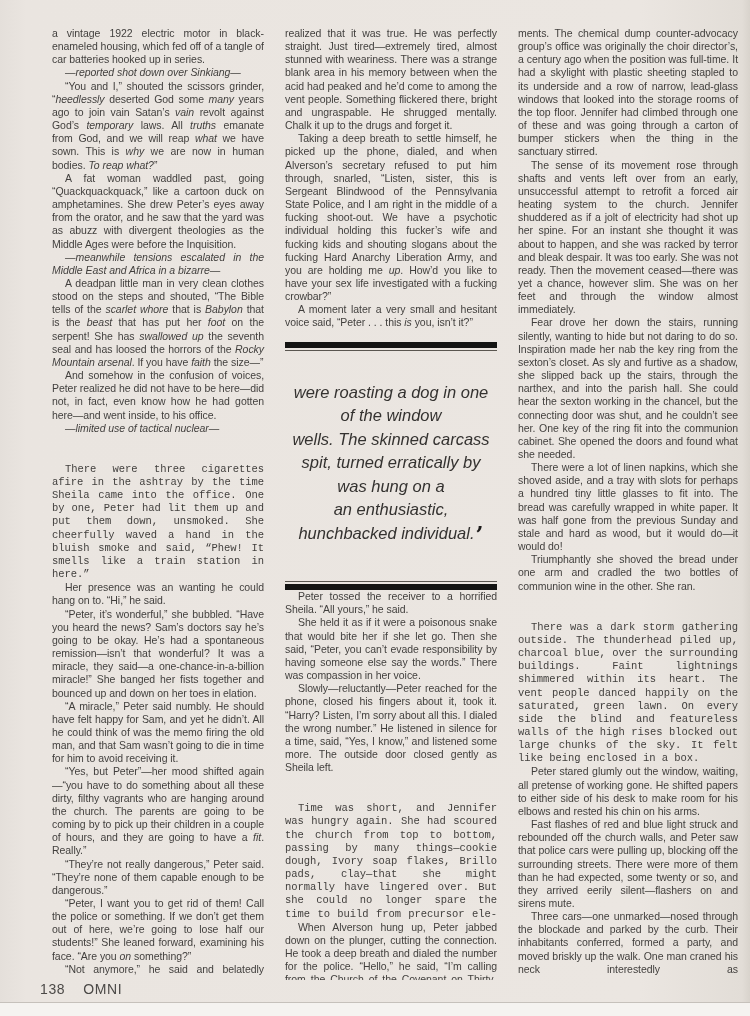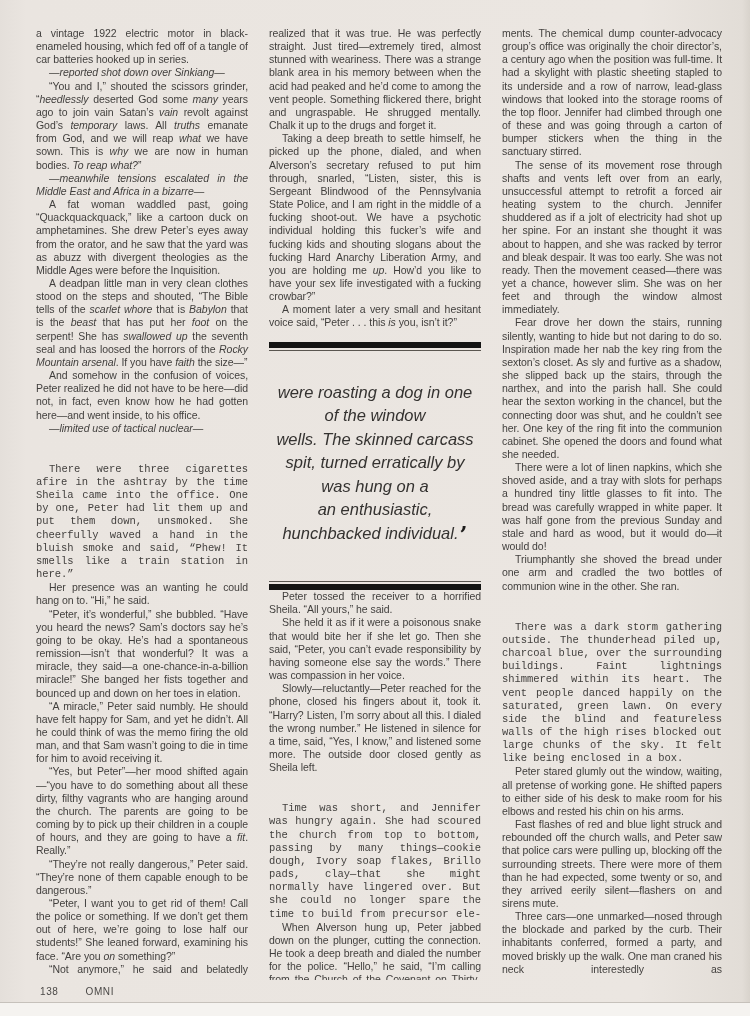--- a/index.html
+++ b/index.html
@@ -3,52 +3,52 @@
 <meta charset="utf-8">
 <style>
   html,body{margin:0;padding:0;}
   body{width:750px;height:1016px;overflow:hidden;background:#d8d3cd;}
   .page{
     position:relative;width:750px;height:1016px;overflow:hidden;
     background:linear-gradient(90deg,#e4dfda 0px,#eae5e0 26px,#ebe6e1 640px,#e2ddd7 742px,#d8d3cc 750px);
     font-family:"Liberation Sans",sans-serif;
   }
   .bottom-strip{position:absolute;left:0;right:0;bottom:0;height:13px;background:#f5f3f0;border-top:1px solid #c6c1bb;}
-  .columns{display:flex;gap:21px;padding:27px 24px 0 36px;height:953px;overflow:hidden;}
+  .columns{display:flex;gap:21px;padding:27px 24px 0 52px;height:953px;overflow:hidden;}
   .col{flex:none;width:212px;font-size:10.5px;line-height:13.15px;color:#413f3d;text-align:justify;letter-spacing:-0.05px;}
   .col-right{width:220px;}
   p.para{margin:0;}
   p.indent{text-indent:13px;}
   p.space-before{margin-top:28px;font-family:Liberation Mono, monospace;}
   p.cont{text-align-last:justify;}
   em{}
   .rule{margin-top:12px;}
   .rule .bar{height:6px;background:#141413;}
   .rule .thin{height:1px;background:#5a5650;}
   .rule-top .thin{margin-top:2px;}
   .rule-bottom .thin{margin-bottom:2px;}
   .pullquote{padding:30px 4px 24px;text-align:center;font-style:italic;font-size:16.5px;line-height:23.5px;color:#343230;letter-spacing:0;}
   .pq-line{display:block;}
   .qmark{font-family:"DejaVu Serif",serif;font-weight:bold;font-style:normal;font-size:23px;line-height:0;vertical-align:-3px;color:#1d1c1b;}
   .qmark.open{margin-right:1px;}
   .qmark.close{margin-left:1px;}
-  .footer{position:absolute;left:40px;bottom:19px;display:flex;gap:27px;font-size:10px;color:#4b4947;letter-spacing:0.6px;}
+  .footer{position:absolute;left:40px;bottom:19px;display:flex;gap:18px;font-size:14px;color:#4b4947;letter-spacing:0.6px;}
 </style>
 </head>
 <body>
 
 <div class="page">
   <div class="columns">
 
     <div class="col">
         <p class="para"><span>a vintage 1922 electric motor in black-enameled housing, which fed off of a tangle of car batteries hooked up in series.</span></p>
         <p class="para indent"><em>—reported shot down over Sinkiang—</em></p>
         <p class="para indent"><span>“You and I,” shouted the scissors grinder, “</span><em>heedlessly</em><span> deserted God some </span><em>many</em><span> years ago to join vain Satan’s </span><em>vain</em><span> revolt against God’s </span><em>temporary</em><span> laws. All </span><em>truths</em><span> emanate from God, and we will reap </span><em>what</em><span> we have sown. This is </span><em>why</em><span> we are now in human bodies. </span><em>To reap what?</em><span>”</span></p>
+        <p class="para indent"><span>A fat woman waddled past, going “Quackquackquack,” like a cartoon duck on amphetamines. She drew Peter’s eyes away from the orator, and he saw that the yard was as abuzz with divergent theologies as the Middle Ages were before the Inquisition.</span></p>
         <p class="para indent"><em>—meanwhile tensions escalated in the Middle East and Africa in a bizarre—</em></p>
-        <p class="para indent"><span>A fat woman waddled past, going “Quackquackquack,” like a cartoon duck on amphetamines. She drew Peter’s eyes away from the orator, and he saw that the yard was as abuzz with divergent theologies as the Middle Ages were before the Inquisition.</span></p>
         <p class="para indent"><span>A deadpan little man in very clean clothes stood on the steps and shouted, “The Bible tells of the </span><em>scarlet whore</em><span> that is </span><em>Babylon</em><span> that is the </span><em>beast</em><span> that has put her </span><em>foot</em><span> on the serpent! She has </span><em>swallowed up</em><span> the seventh seal and has loosed the horrors of the </span><em>Rocky Mountain arsenal</em><span>. If you have </span><em>faith</em><span> the size—”</span></p>
         <p class="para indent"><span>And somehow in the confusion of voices, Peter realized he did not have to be here—did not, in fact, even know how he had gotten here—and went inside, to his office.</span></p>
         <p class="para indent"><em>—limited use of tactical nuclear—</em></p>
         <p class="para indent space-before"><span>There were three cigarettes afire in the ashtray by the time Sheila came into the office. One by one, Peter had lit them up and put them down, unsmoked. She cheerfully waved a hand in the bluish smoke and said, “Phew! It smells like a train station in here.”</span></p>
         <p class="para indent"><span>Her presence was an wanting he could hang on to. “Hi,” he said.</span></p>
         <p class="para indent"><span>“Peter, it’s wonderful,” she bubbled. “Have you heard the news? Sam’s doctors say he’s going to be okay. He’s had a spontaneous remission—isn’t that wonderful? It was a miracle, they said—a one-chance-in-a-billion miracle!” She banged her fists together and bounced up and down on her toes in elation.</span></p>
         <p class="para indent"><span>“A miracle,” Peter said numbly. He should have felt happy for Sam, and yet he didn’t. All he could think of was the memo firing the old man, and that Sam wasn’t going to die in time for him to avoid receiving it.</span></p>
         <p class="para indent"><span>“Yes, but Peter”—her mood shifted again—“you have to do something about all these dirty, filthy vagrants who are hanging around the church. The parents are going to be coming by to pick up their children in a couple of hours, and they are going to have a </span><em>fit</em><span>. Really.”</span></p>
         <p class="para indent"><span>“They’re not really dangerous,” Peter said. “They’re none of them capable enough to be dangerous.”</span></p>
         <p class="para indent"><span>“Peter, I want you to get rid of them! Call the police or something. If we don’t get them out of here, we’re going to lose half our students!” She leaned forward, examining his face. “Are you </span><em>on</em><span> something?”</span></p>

